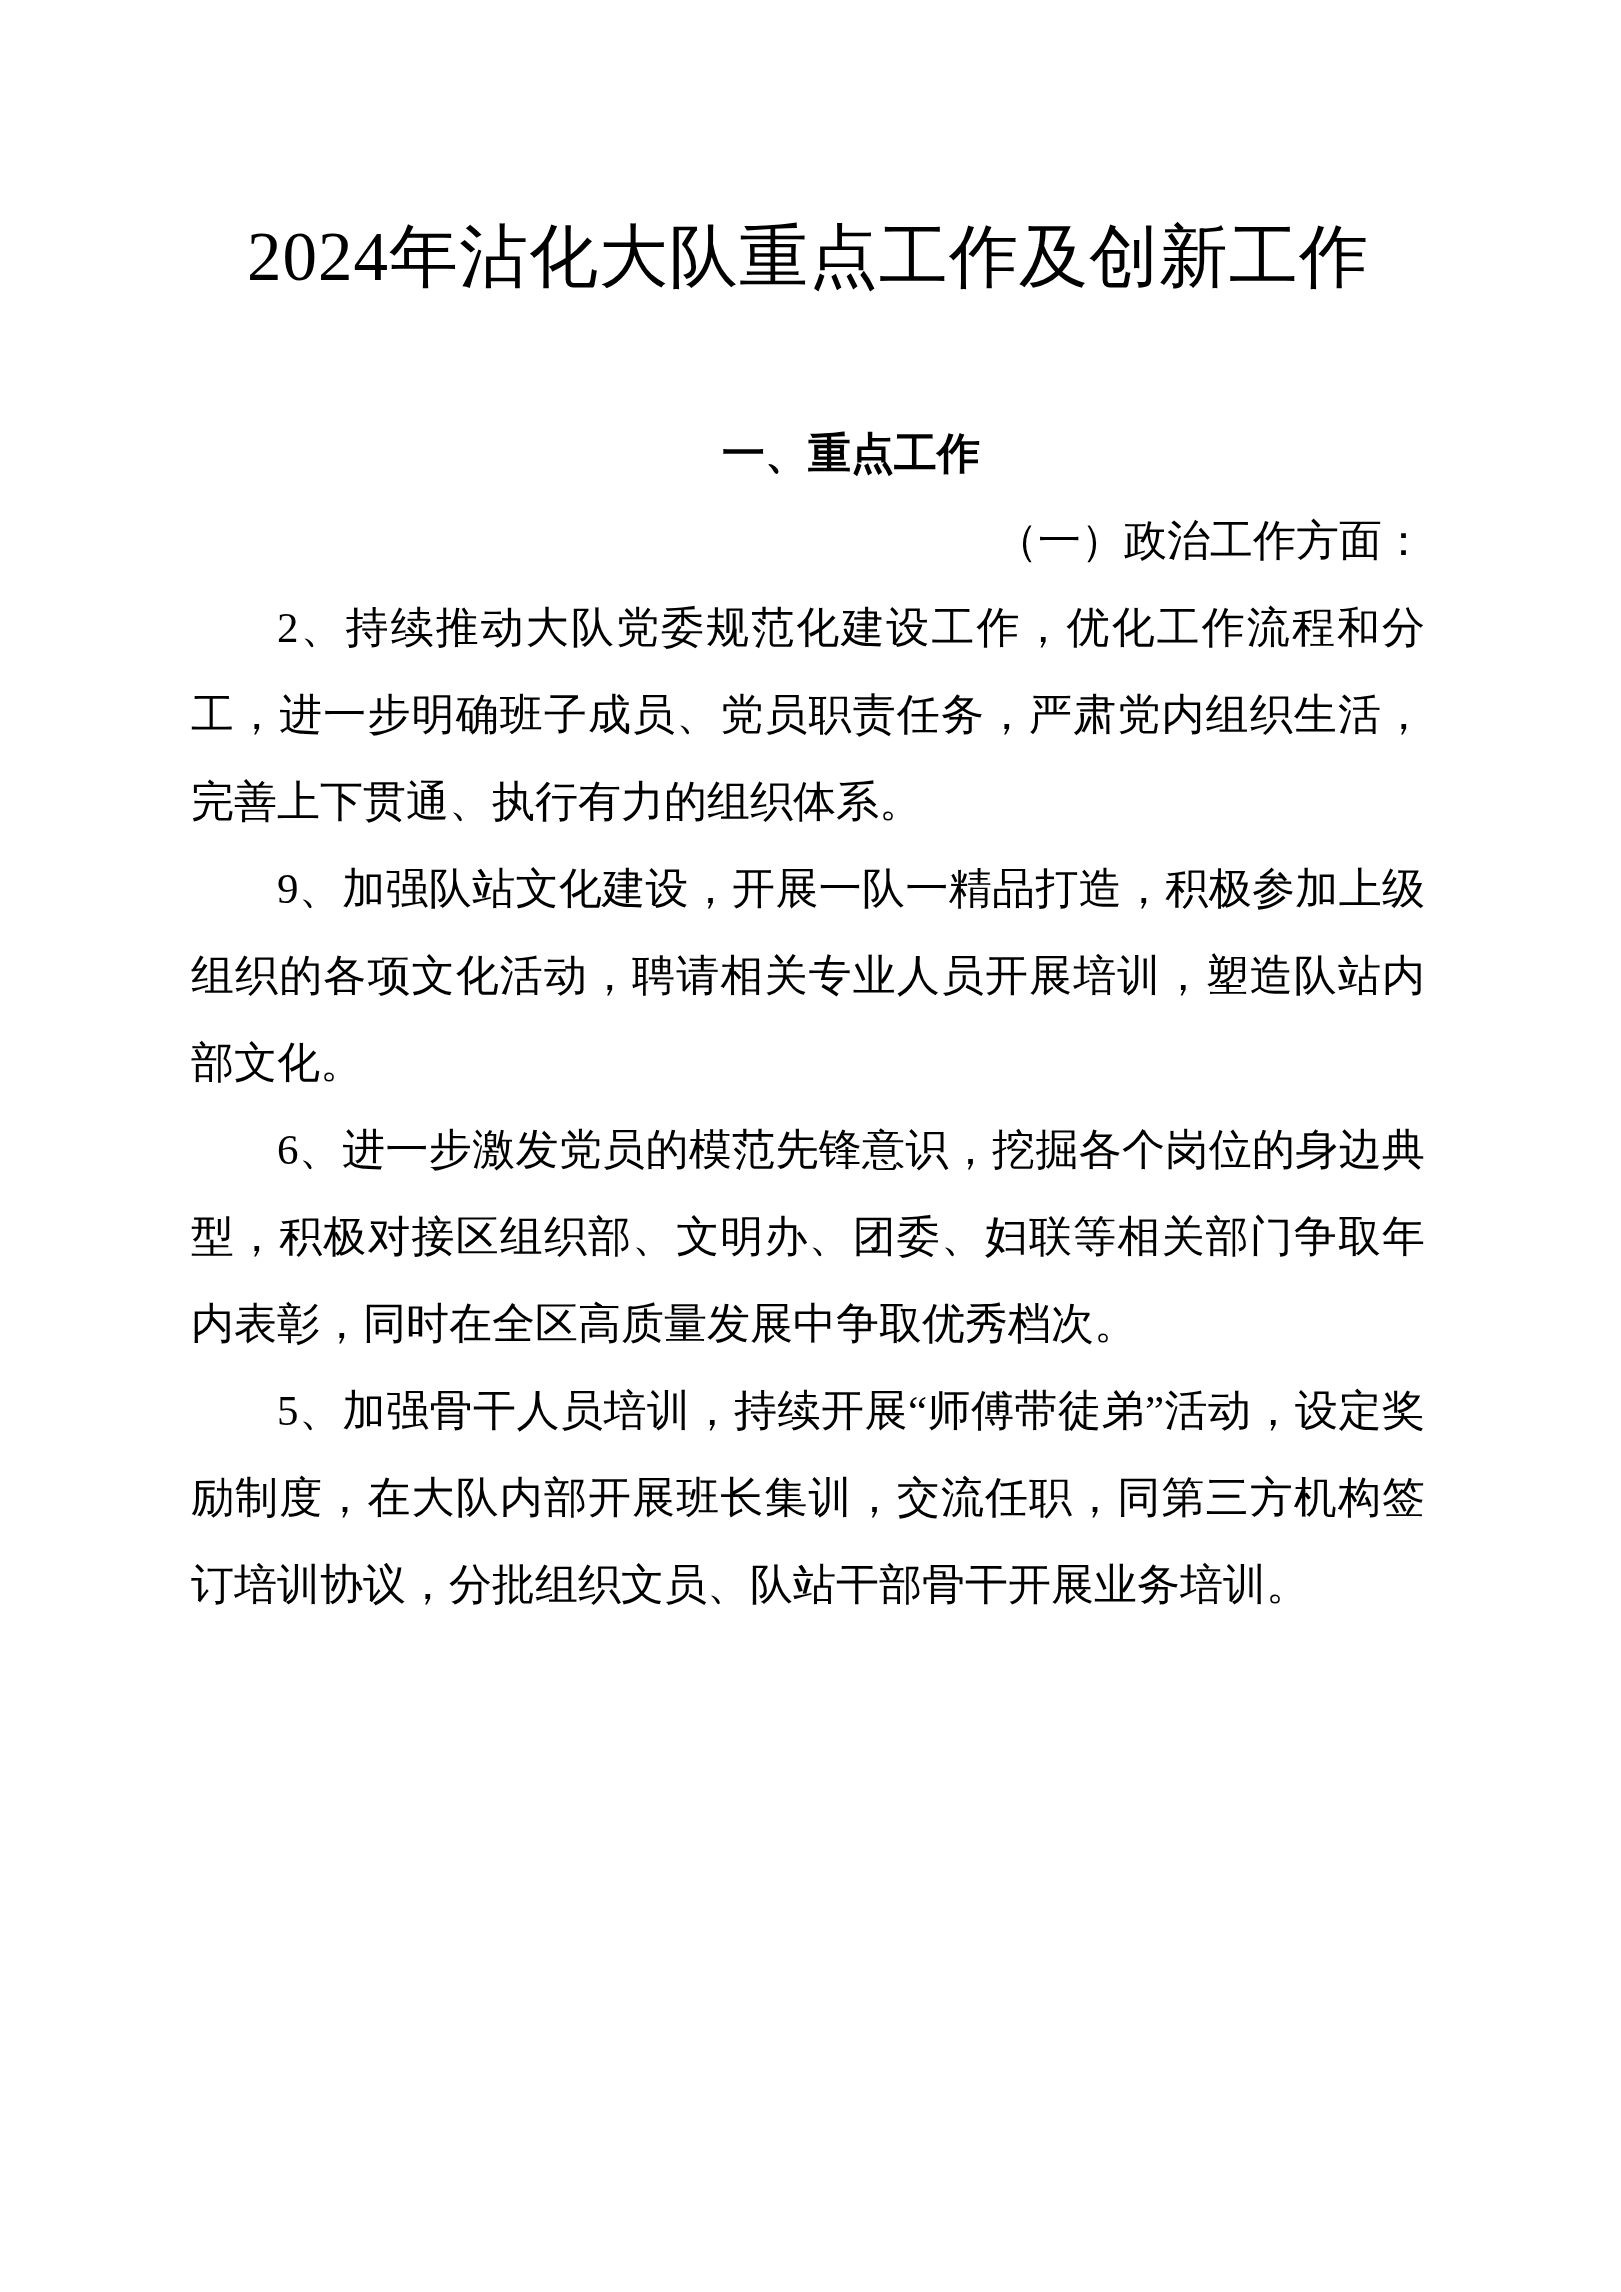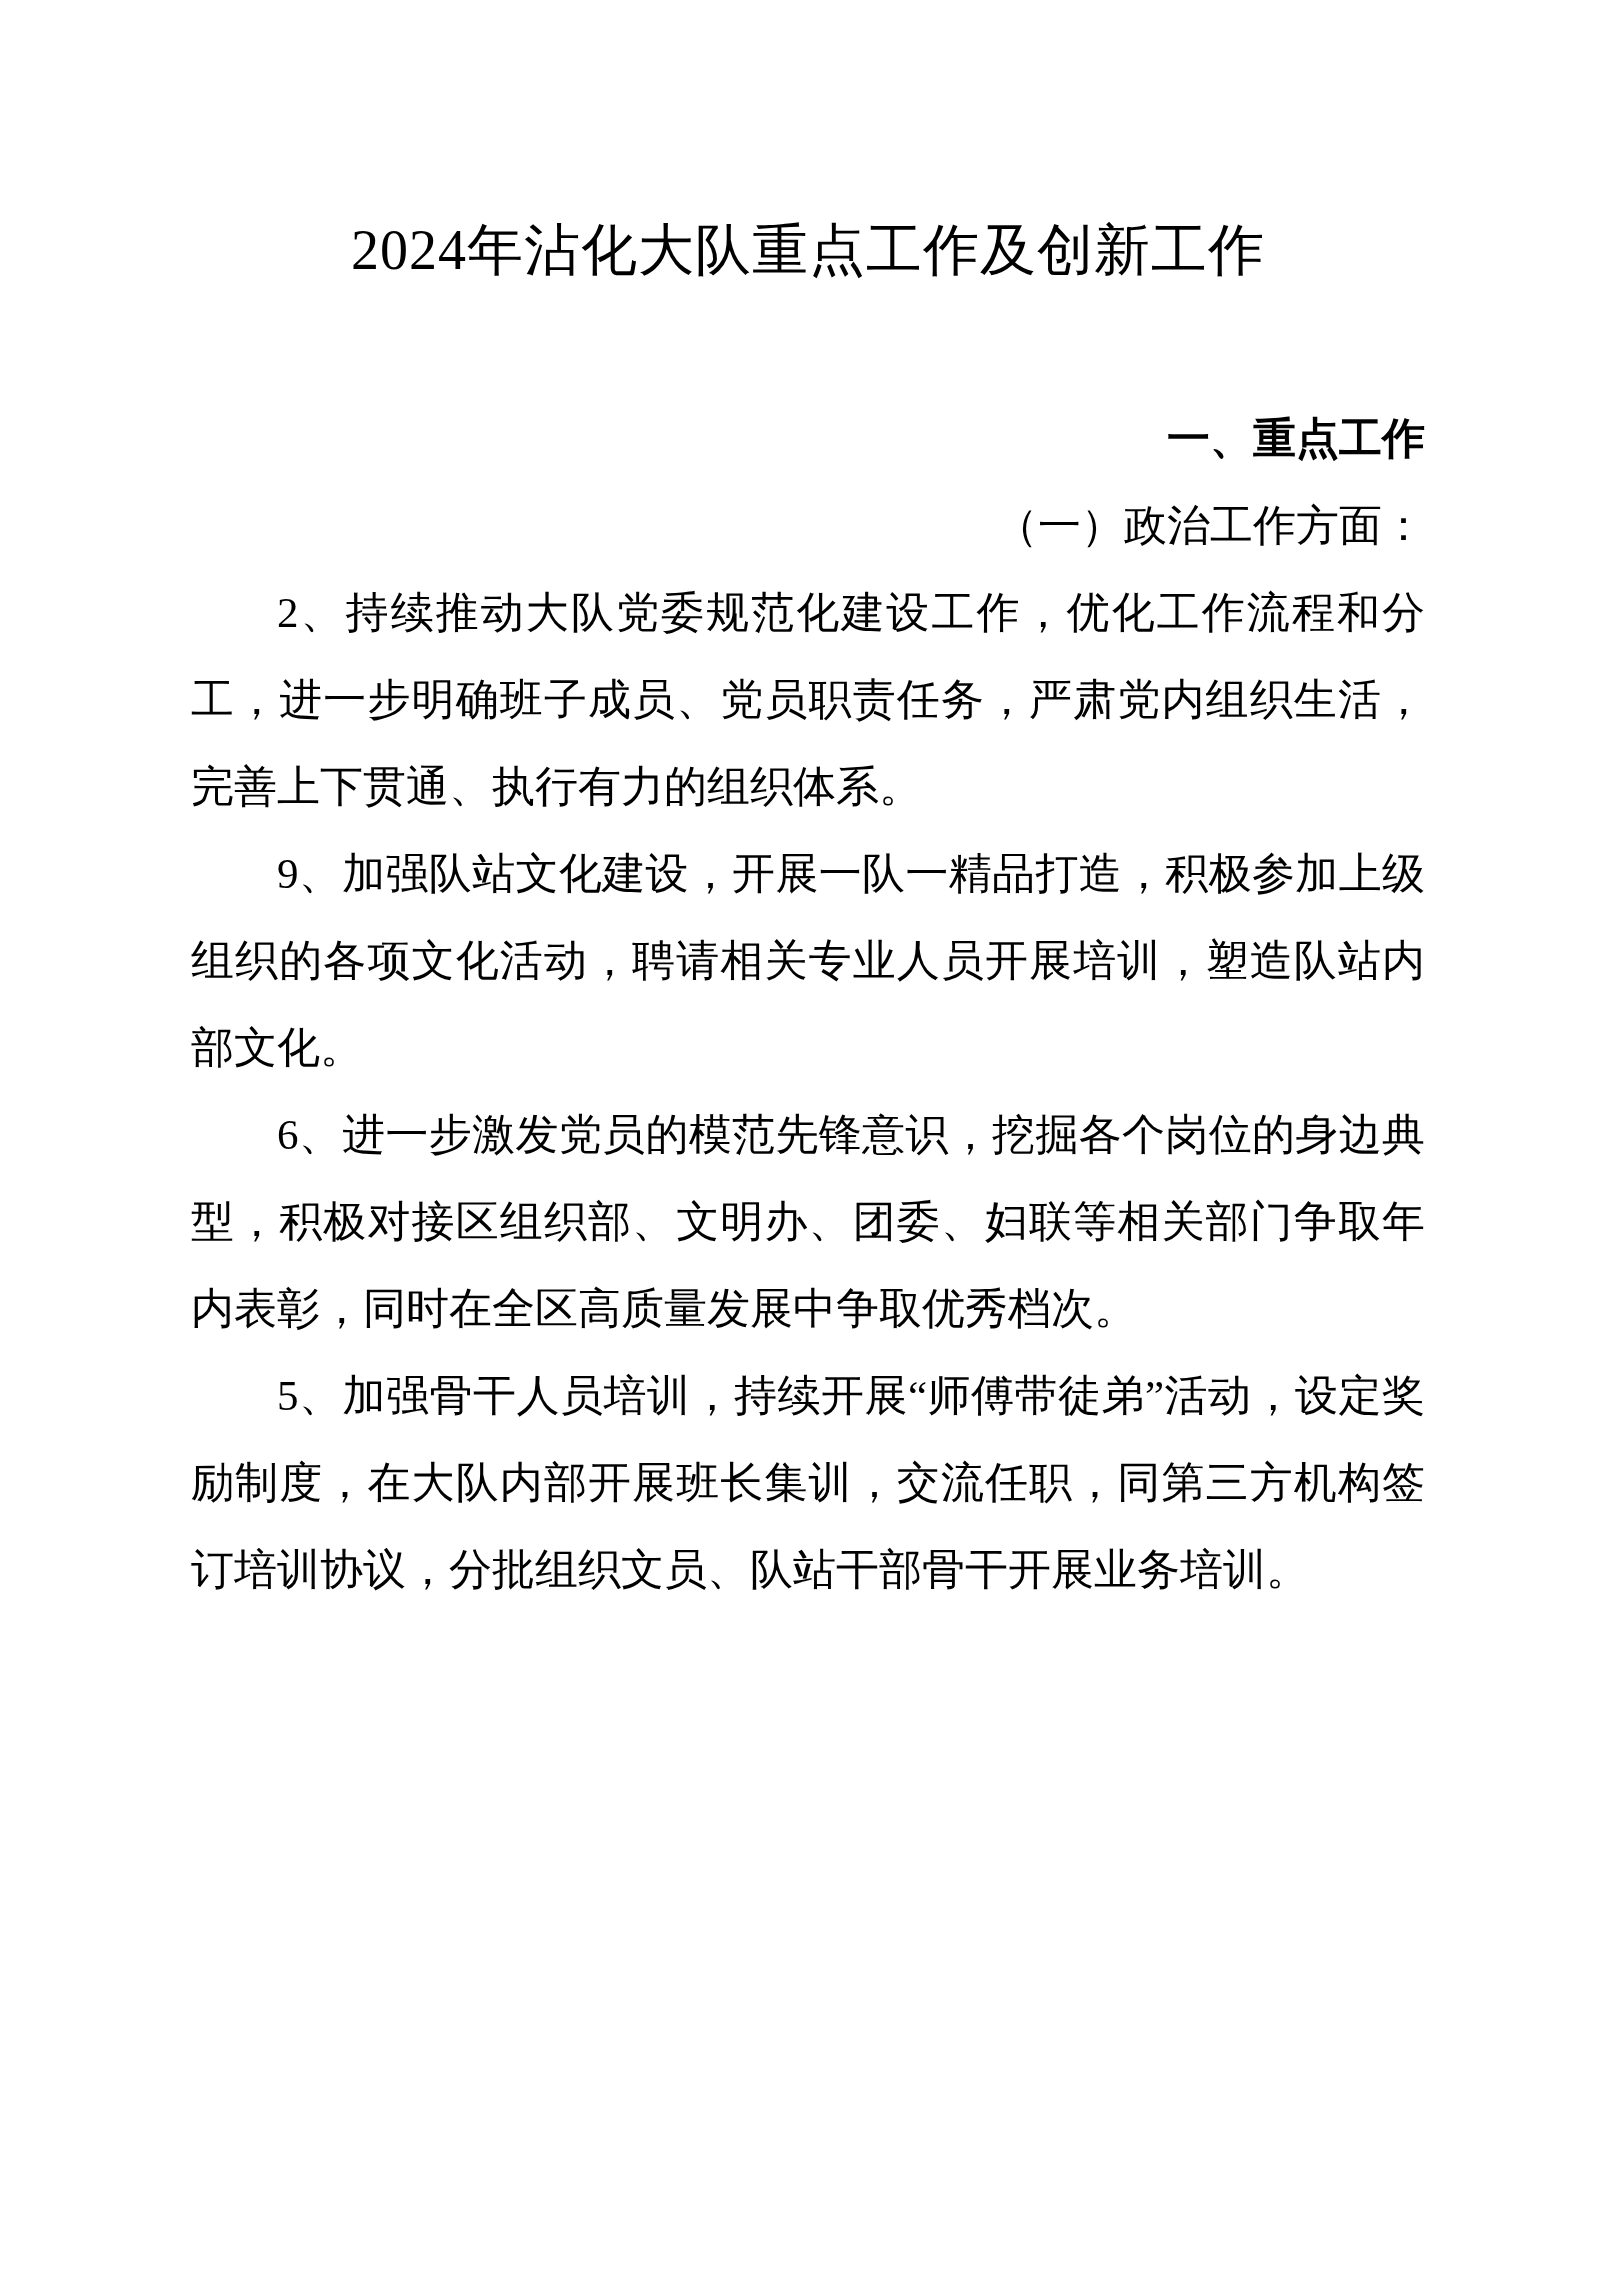--- a/index.html
+++ b/index.html
@@ -13,42 +13,42 @@
     height: 2293px;
     box-sizing: border-box;
     background: #ffffff;
     color: #000000;
     padding: 0 196px 0 191px;
     overflow: hidden;
     font-family: "Liberation Serif", "DejaVu Serif", serif;
   }
   .doc-title {
     padding-top: 218px;
-    font-size: 56px;
+    font-size: 69px;
     line-height: 1.15;
     text-align: center;
     font-weight: 400;
     letter-spacing: 1px;
     white-space: nowrap;
   }
   .doc-body {
     margin-top: 113px;
     font-size: 43px;
     line-height: 87px;
   }
   .doc-body p {
     margin: 0;
     padding: 0;
     text-indent: 2em;
     text-align: justify;
     text-justify: inter-ideograph;
   }
   .doc-body p.heading1 {
     font-weight: 700;
-    text-align: right;
+    text-align: center;
   }
   .doc-body p.heading2 {
     font-weight: 400;
     text-align: right;
   }
 </style>
 </head>
 <body>
 
 <div class="doc-page">

